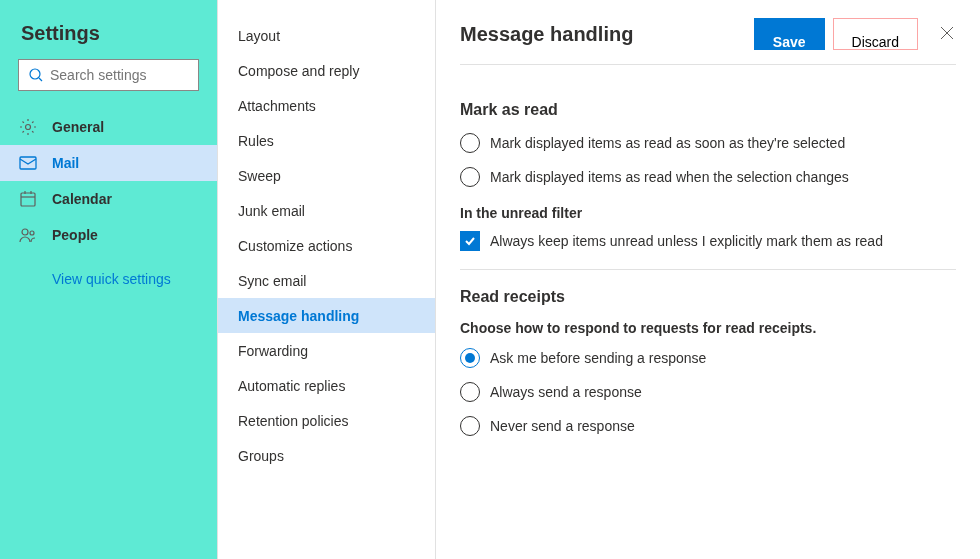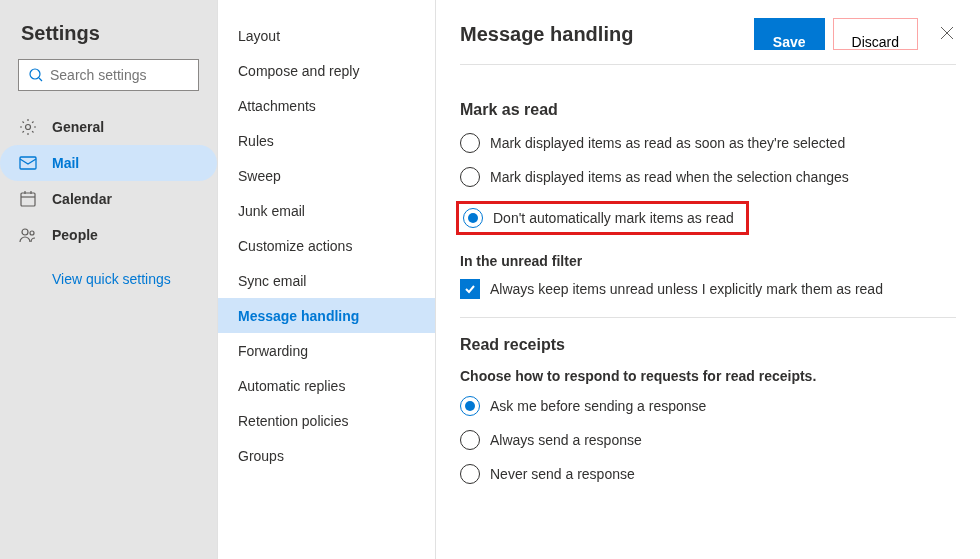--- a/index.html
+++ b/index.html
@@ -10,21 +10,21 @@
     background: #fff;
     width: 980px;
     height: 559px;
     overflow: hidden;
     display: flex;
   }
   
   .col1 {
     width: 218px;
     border-right: 1px solid #e1e1e1;
-    background: #e5e5e5;
+    background: #5eead4;
   }
   .settings-title {
     font-size: 20px;
     font-weight: 600;
     padding: 22px 21px 14px 21px;
   }
   .search-wrap { padding: 0 18px 18px 18px; }
   .search {
     display: flex;
     align-items: center;
@@ -47,21 +47,20 @@
     height: 36px;
     padding: 0 18px;
     cursor: pointer;
     color: #323130;
     font-weight: bold;
   }
   .nav-item.active {
     background: #cfe4fa;
     color: #0078d4;
     font-weight: 600;
-    border-radius: 18px;
   }
   .nav-item .icon {
     width: 20px;
     display: flex;
     justify-content: center;
     margin-right: 14px;
     color: #605e5c;
   }
   .nav-item.active .icon { color: #0078d4; }
   .quick-link {
@@ -270,28 +269,20 @@
         <span class="radio-o"></span>
       </span>
     <span>Mark displayed items as read as soon as they're selected</span>
   </div>
   <div class="opt">
     <span class="ctrl">
         <span class="radio-o"></span>
       </span>
     <span>Mark displayed items as read when the selection changes</span>
   </div>
-  <div class="highlight-box">
-    <div class="opt" style="margin-bottom:2px">
-      <span class="ctrl">
-          <span class="radio-o sel"></span>
-        </span>
-      <span>Don't automatically mark items as read</span>
-    </div>
-  </div>
 
   <div class="sub-h">In the unread filter</div>
   <div class="opt">
     <span class="ctrl">
       <span class="check">
         <svg width="14" height="14" viewBox="0 0 14 14" fill="none" stroke-width="2">
             <polyline points="3,7 6,10 11,4"></polyline>
           </svg>
       </span>
     </span>

